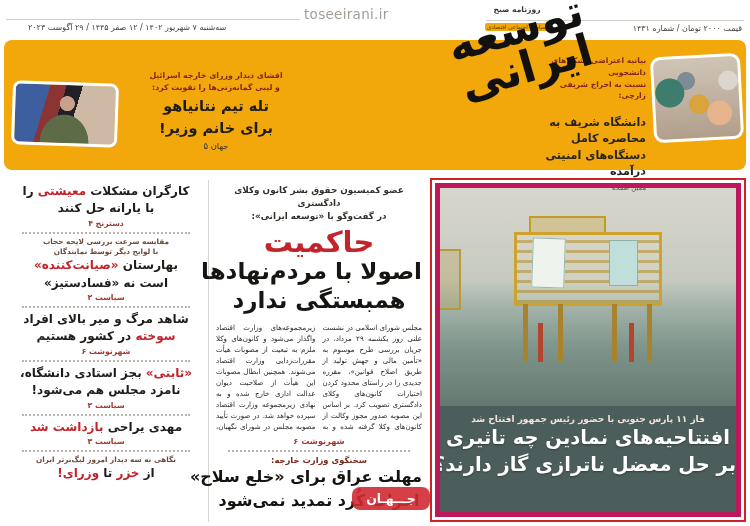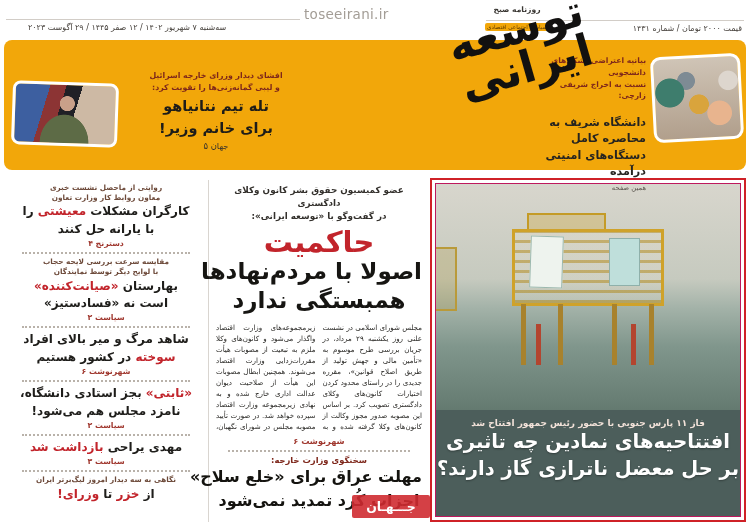--- a/index.html
+++ b/index.html
@@ -60,27 +60,27 @@
 
   .col-mid { position:absolute; left:216px; top:184px; width:206px; height:338px; text-align:center; }
   .mid-kick { font-size:8.8px; font-weight:bold; color:#33302c; line-height:1.5; }
   .mid-red  { font-size:29px; font-weight:bold; color:#c2242b; margin-top:3px; line-height:1.05; }
   .mid-black{ font-size:23px; font-weight:bold; color:#161512; line-height:1.28; white-space:nowrap; }
   .mid-body { margin-top:7px; font-size:7.1px; line-height:1.55; text-align:justify; color:#2b2a27;
               column-count:2; column-gap:7px; height:110px; overflow:hidden; }
   .mid-ref  { font-size:8.2px; font-weight:bold; color:#a0382f; margin-top:3px; }
   .mid-kick2{ font-size:8.4px; font-weight:bold; color:#7e271b; margin-top:2px; }
   .mid-h2   { font-size:16px; font-weight:bold; color:#14130f; line-height:1.5; white-space:nowrap; }
-  .world-badge { position:absolute; right:-8px; bottom:4px; width:78px; height:23px; background:rgba(207,43,49,.9);
-                 color:#fff; font-size:12.5px; font-weight:bold; line-height:23px; text-align:center; z-index:7; border-radius:2px; }
+  .world-badge { position:absolute; right:-8px; bottom:12px; width:78px; height:23px; background:rgba(207,43,49,.9);
+                 color:#fff; font-size:12.5px; font-weight:bold; line-height:23px; text-align:center; z-index:7; border-radius:8px; }
 
   
   .photo-box { position:absolute; right:4px; top:178px; width:316px; height:344px; border:2px solid #cf2127;
                background:#fff; padding:3px; z-index:3; }
-  .photo-inner { position:relative; width:100%; height:100%; border:1px solid #be185d; display:flex; flex-direction:column; overflow:hidden; }
+  .photo-inner { position:relative; width:100%; height:100%; border:5px solid #be185d; display:flex; flex-direction:column; overflow:hidden; }
   .photo-area { position:relative; flex:1; overflow:hidden;
                 background:linear-gradient(#d8d6cd 0%, #c6cabf 42%, #a3b2a8 55%, #80968c 72%, #647a70 100%); }
   .rig { position:absolute; left:25%; top:20%; width:50%; height:34%; border:3px solid #cfa22a;
          background:repeating-linear-gradient(0deg, rgba(186,146,38,.55) 0 3px, rgba(242,232,210,.22) 3px 10px); }
   .rig-top { position:absolute; left:30%; top:13%; width:26%; height:8%; border:2px solid #c49b27; background:rgba(210,170,60,.35); }
   .banner1 { position:absolute; left:31%; top:23%; width:11%; height:23%; background:#eef3ee; border:1px solid #9cb8ae; transform:rotate(2deg); }
   .banner2 { position:absolute; left:57%; top:24%; width:10%; height:21%; background:#bfdfdb; border:1px solid #8fb0aa; }
   .leg { position:absolute; top:53%; width:5px; height:27%; background:#a8822d; }
   .leg.b { background:#b3452f; top:62%; height:18%; }
   .rig2 { position:absolute; left:-2%; top:28%; width:9%; height:28%; border:2px solid #b99a3a; background:rgba(180,150,60,.25); }
@@ -134,21 +134,20 @@
       <div class="tl-ref">جهان ۵</div>
     </div>
     <div class="libya"></div>
   </div>
 
   <div class="vline"></div>
 
   <div class="col-left">
 
     <div class="item">
-      <div class="kick auto-hide"><span>روایتی از ماحصل نشست خبری</span><br><span>معاون روابط کار وزارت تعاون</span></div>
       <div class="hl auto-hide"><span>کارگران مشکلات </span><span class="red">معیشتی</span><span> را</span><span class="red"></span></div>
       <div class="hl auto-hide"><span>با یارانه حل کنند</span><span class="red"></span><span></span></div>
       <div class="ref auto-hide">دسترنج ۴</div>
     </div>
     <hr class="dots">
 
     <div class="item">
       <div class="kick auto-hide"><span>مقایسه سرعت بررسی لایحه حجاب</span><br><span>با لوایح دیگر توسط نمایندگان</span></div>
       <div class="hl auto-hide"><span>بهارستان </span><span class="red">«صیانت‌کننده»</span><span></span><span class="red"></span></div>
       <div class="hl auto-hide"><span>است نه «فسادستیز»</span><span class="red"></span><span></span></div>

